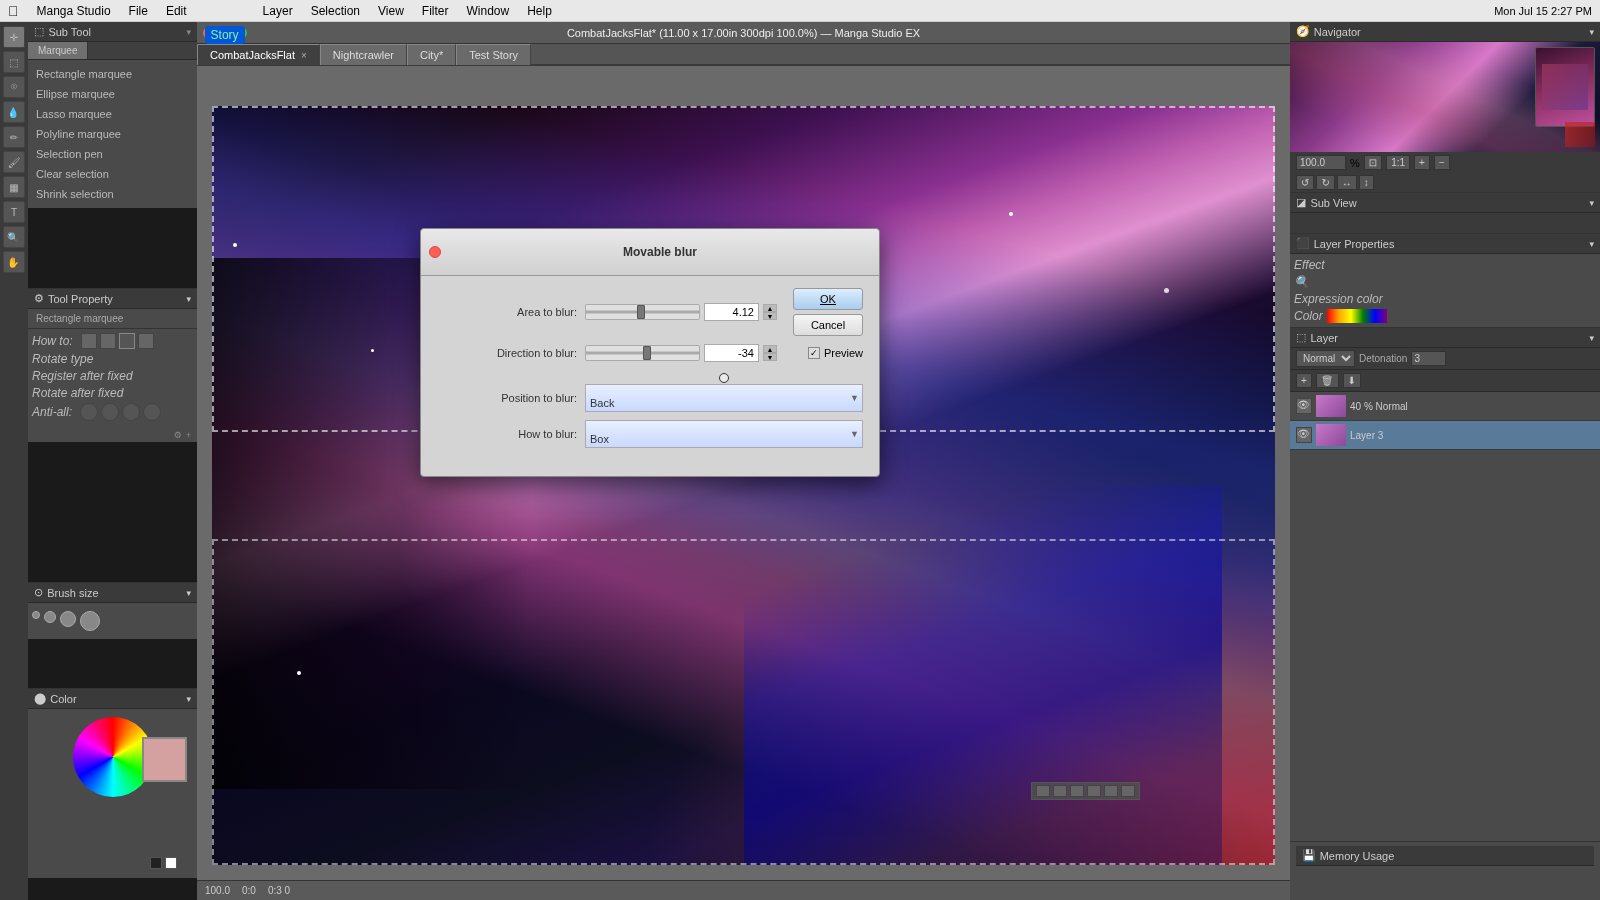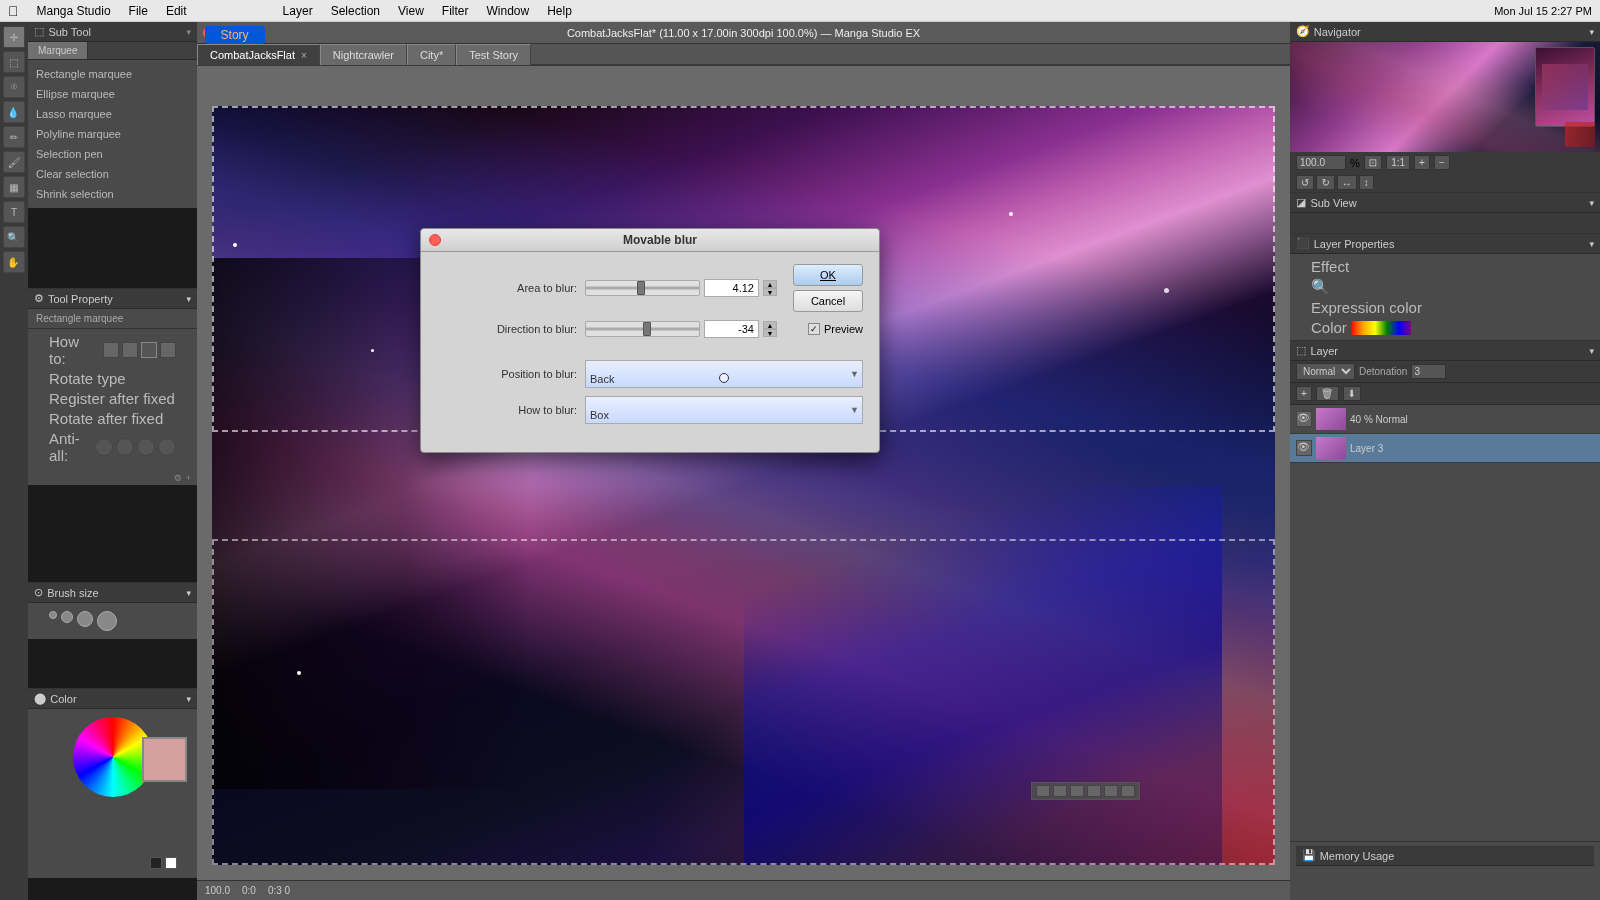--- a/index.html
+++ b/index.html
@@ -30,22 +30,22 @@
       font-size: 14px;
       font-weight: bold;
     }
     .menu-item {
       font-size: 12px;
       color: #000;
       cursor: pointer;
     }
     .menu-item.active {
       background: #0057d8;
-      color: #fdba74;
-      padding: 2px 16px;
+      color: #86efac;
+      padding: 2px 6px;
       border-radius: 3px;
       margin-top: 48px;
     }
     .menubar-right {
       margin-left: auto;
       display: flex;
       align-items: center;
       gap: 10px;
       font-size: 11px;
     }
@@ -244,21 +244,21 @@
       background: #d4d4d4;
       border: 1px solid #888;
       border-radius: 4px;
       box-shadow: 0 8px 24px rgba(0,0,0,0.6);
       z-index: 201;
     }
 
     #dialog-titlebar {
       background: linear-gradient(to bottom, #e8e8e8, #d0d0d0);
       border-bottom: 1px solid #999;
-      padding: 4px 8px;
+      padding: 16px 8px;
       display: flex;
       align-items: center;
       font-size: 12px;
       font-weight: 600;
       color: #333;
       border-radius: 4px 4px 0 0;
     }
     #dialog-titlebar .dialog-close {
       width: 12px;
       height: 12px;
@@ -450,23 +450,24 @@
       font-size: 10px;
       cursor: pointer;
       border: 1px solid #444;
     }
     .strip-tool.active {
       background: #7a7a7a;
     }
 
     
     .panel-content {
-      padding: 4px 21px;
+      padding: 4px 4px;
       color: #bbb;
-      font-size: 15px;
+      font-size: 12px;
+      font-style: italic;
     }
     .panel-row {
       display: flex;
       align-items: center;
       gap: 4px;
       margin-bottom: 3px;
     }
 
     
     #color-wheel {

